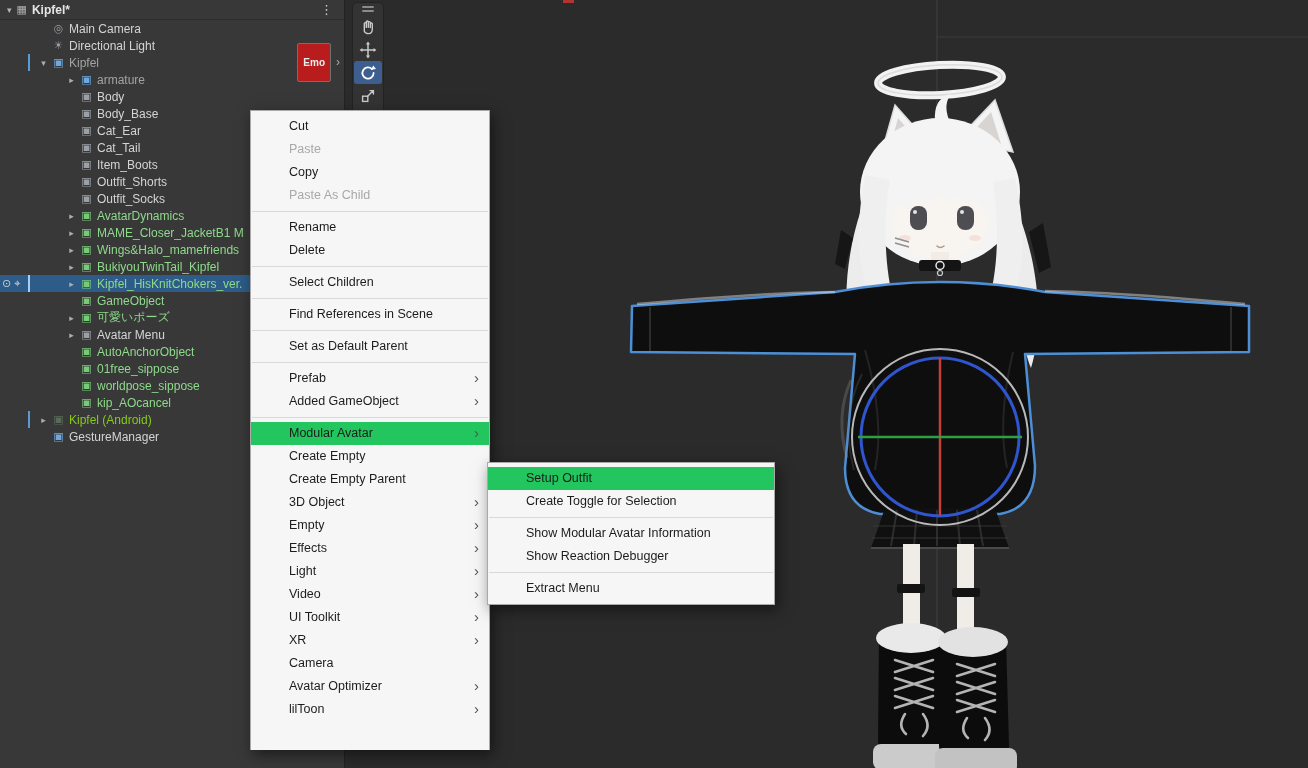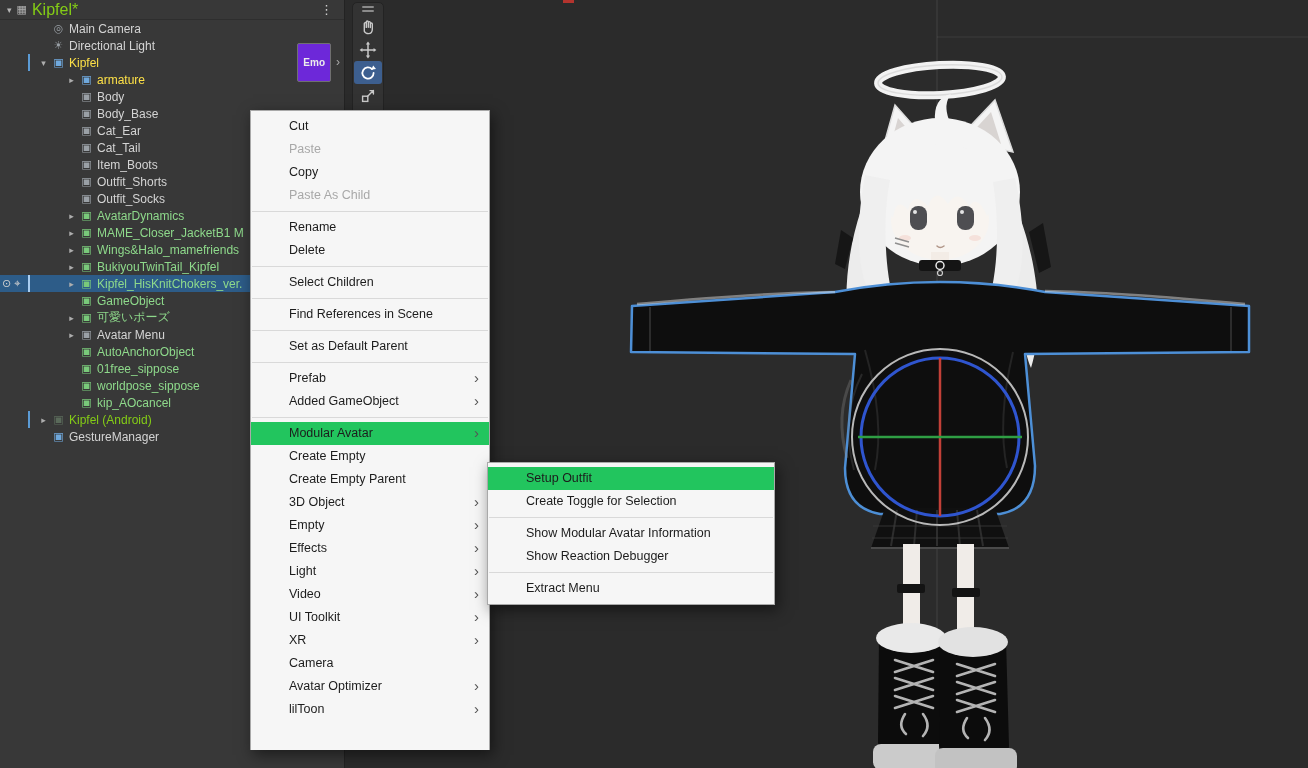--- a/index.html
+++ b/index.html
@@ -7,38 +7,38 @@
     font-family:"Liberation Sans","DejaVu Sans",sans-serif;}
   #app{position:relative;width:1308px;height:768px;background:#2b2b2b;overflow:hidden}
 
   
   #hierarchy{position:absolute;left:0;top:0;width:345px;height:768px;background:#383838;
     border-right:1px solid #232323;z-index:2}
   .hier-header{position:relative;height:20px;display:flex;align-items:center;gap:5px;
     padding-left:7px;border-bottom:1px solid #2e2e2e}
   .scene-arrow{color:#b5b5b5;font-size:9px}
   .scene-icon{color:#b0b0b0;font-size:11px}
-  .scene-name{color:#84cc16;font-size:16px;font-weight:normal}
+  .scene-name{color:#e5e5e5;font-size:12px;font-weight:bold}
   .kebab{position:absolute;right:11px;top:2px;color:#cccccc;font-size:13px;cursor:pointer}
   .hier-rows{position:absolute;top:20px;left:0;right:0}
   .hier-row{position:relative;display:flex;align-items:center;height:17px;font-size:12px;
     color:#d4d4d4;white-space:nowrap;cursor:default}
   .hier-row .arrow{width:15px;flex:0 0 15px;color:#aeaeae;font-size:9px;text-align:center}
   .obj-icon{width:15px;flex:0 0 15px;font-size:11px;text-align:center;margin-right:3px;line-height:15px}
   .t-default{color:#9aa0a6}.t-blue{color:#6fa8dc}.t-green{color:#79c97a}.t-disabled{color:#5a6a5a}
-  .c-blue>.label{color:#fde047}
+  .c-blue>.label{color:#a3a3a3}
   .c-green>.label{color:#8ed98b}
   .c-disabled>.label{color:#84cc16}
   .hier-row.selected{background:#2d5c88}
   .leftbar{position:absolute;left:28px;top:0;bottom:0;width:2px;background:#5b9bd5}
   .hier-row.selected .leftbar{background:#a9cdf0}
   .row-controls{position:absolute;left:2px;top:0;height:17px;display:flex;gap:3px;
     align-items:center;color:#d0d0d0;font-size:11px}
   .badge-wrap{margin-left:auto;display:flex;align-items:center;gap:5px;padding-right:4px}
-  .badge{background:#6d28d9;border:1px solid #707070;color:#ececec;font-size:10px;
+  .badge{background:#b91c1c;border:1px solid #707070;color:#ececec;font-size:10px;
     font-weight:bold;padding:12px 5px;border-radius:2px;line-height:13px}
   .badge-chevron{color:#a8a8a8;font-size:12px;line-height:13px}
 
   
   #scene{position:absolute;left:345px;top:0;width:963px;height:768px;background:#2b2b2b}
   #scene svg.canvas{display:block}
   #red-indicator{position:absolute;left:218px;top:0;width:11px;height:3px;background:#b3342e}
 
   
   #scene-toolbar{position:absolute;left:7px;top:2px;width:32px;background:#333333;

